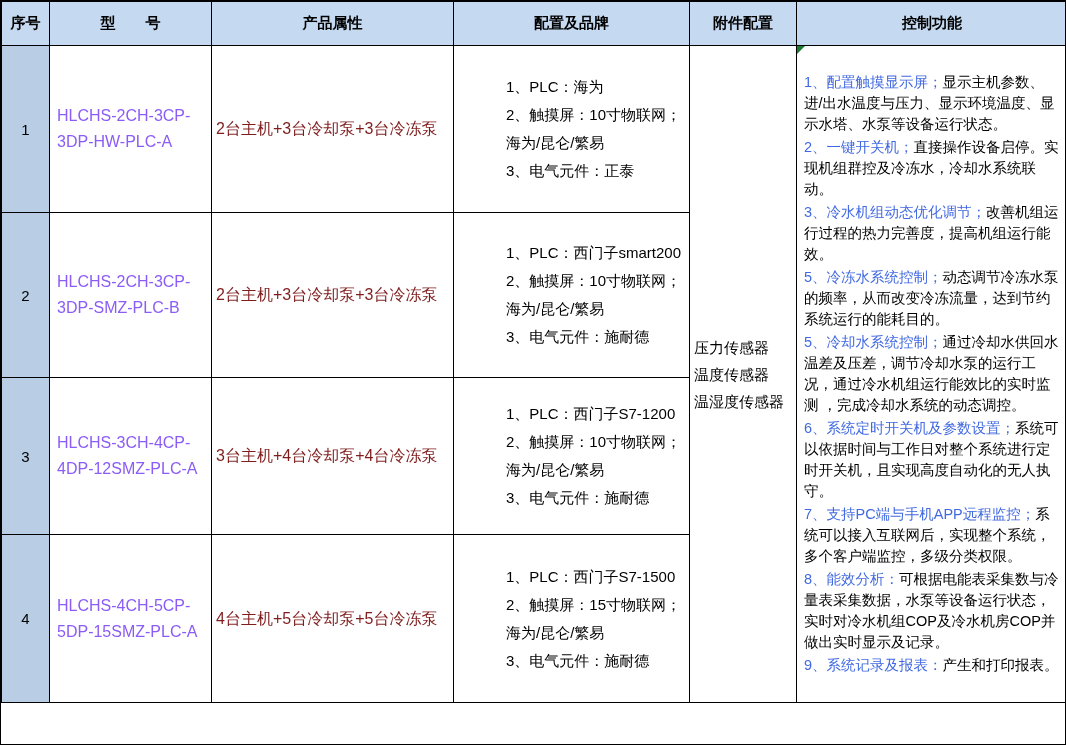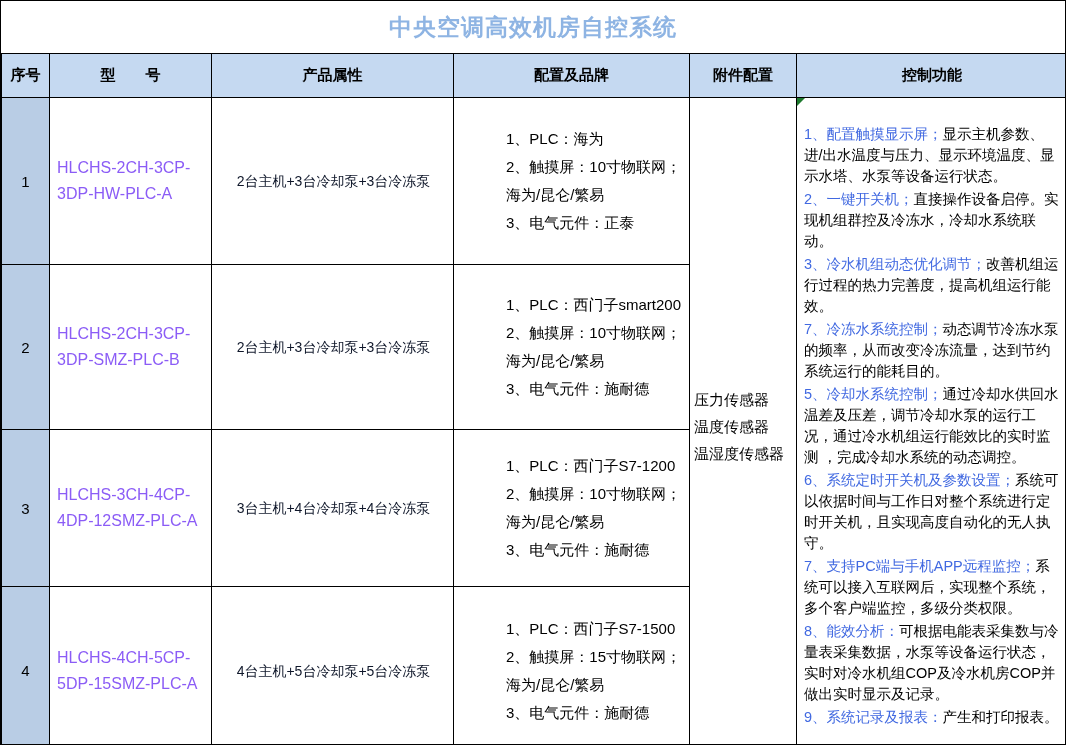--- a/index.html
+++ b/index.html
@@ -58,25 +58,24 @@
     color:#000;
   }
   td.model{
     font-size:16px;
     padding:2px 4px 2px 7px;
     color:#8b5cf6;
     line-height:26px;
     word-break:break-word;
   }
   td.attrs{
-    font-size:14px;
+    font-size:16px;
     padding:2px 2px 2px 4px;
-    color:#0f172a;
+    color:#7f1d1d;
     line-height:24px;
-    text-align:center;
   }
   td.config{
     font-size:15px;
     padding:2px 4px 2px 8px;
     color:#000;
   }
   td.config .cfg-line{
     line-height:28px;
     margin-left:44px;
   }
@@ -113,23 +112,20 @@
     width:0;height:0;
     border-top:8px solid var(--flag_green);
     border-right:8px solid transparent;
   }
 </style>
 </head>
 <body>
 
 <div class="sheet">
 
-  <div class="title-bar">
-    <span class="title">中央空调高效机房自控系统</span>
-  </div>
 
   <table>
     <colgroup>
       <col style="width:48px">
       <col style="width:162px">
       <col style="width:242px">
       <col style="width:236px">
       <col style="width:107px">
       <col style="width:271px">
     </colgroup>
@@ -157,21 +153,21 @@
         <div class="acc-line">压力传感器</div>
         <div class="acc-line">温度传感器</div>
         <div class="acc-line">温湿度传感器</div>
       </td>
       <td class="control" rowspan="4">
         <span class="flag"></span>
         <div class="cf-wrap">
           <div class="cf-item"><span class="cf-head">1、配置触摸显示屏；</span><span>显示主机参数、进/出水温度与压力、显示环境温度、显示水塔、水泵等设备运行状态。</span></div>
           <div class="cf-item"><span class="cf-head">2、一键开关机；</span><span>直接操作设备启停。实现机组群控及冷冻水，冷却水系统联动。</span></div>
           <div class="cf-item"><span class="cf-head">3、冷水机组动态优化调节；</span><span>改善机组运行过程的热力完善度，提高机组运行能效。</span></div>
-          <div class="cf-item"><span class="cf-head">7、冷冻水系统控制；</span><span>动态调节冷冻水泵的频率，从而改变冷冻流量，达到节约系统运行的能耗目的。</span></div>
+          <div class="cf-item"><span class="cf-head">5、冷冻水系统控制；</span><span>动态调节冷冻水泵的频率，从而改变冷冻流量，达到节约系统运行的能耗目的。</span></div>
           <div class="cf-item"><span class="cf-head">5、冷却水系统控制；</span><span>通过冷却水供回水温差及压差，调节冷却水泵的运行工况，通过冷水机组运行能效比的实时监测 ，完成冷却水系统的动态调控。</span></div>
           <div class="cf-item"><span class="cf-head">6、系统定时开关机及参数设置；</span><span>系统可以依据时间与工作日对整个系统进行定时开关机，且实现高度自动化的无人执守。</span></div>
           <div class="cf-item"><span class="cf-head">7、支持PC端与手机APP远程监控；</span><span>系统可以接入互联网后，实现整个系统，多个客户端监控，多级分类权限。</span></div>
           <div class="cf-item"><span class="cf-head">8、能效分析：</span><span>可根据电能表采集数与冷量表采集数据，水泵等设备运行状态，实时对冷水机组COP及冷水机房COP并做出实时显示及记录。</span></div>
           <div class="cf-item"><span class="cf-head">9、系统记录及报表：</span><span>产生和打印报表。</span></div>
         </div>
       </td>
     </tr>
 
     <tr style="height:165px;">

